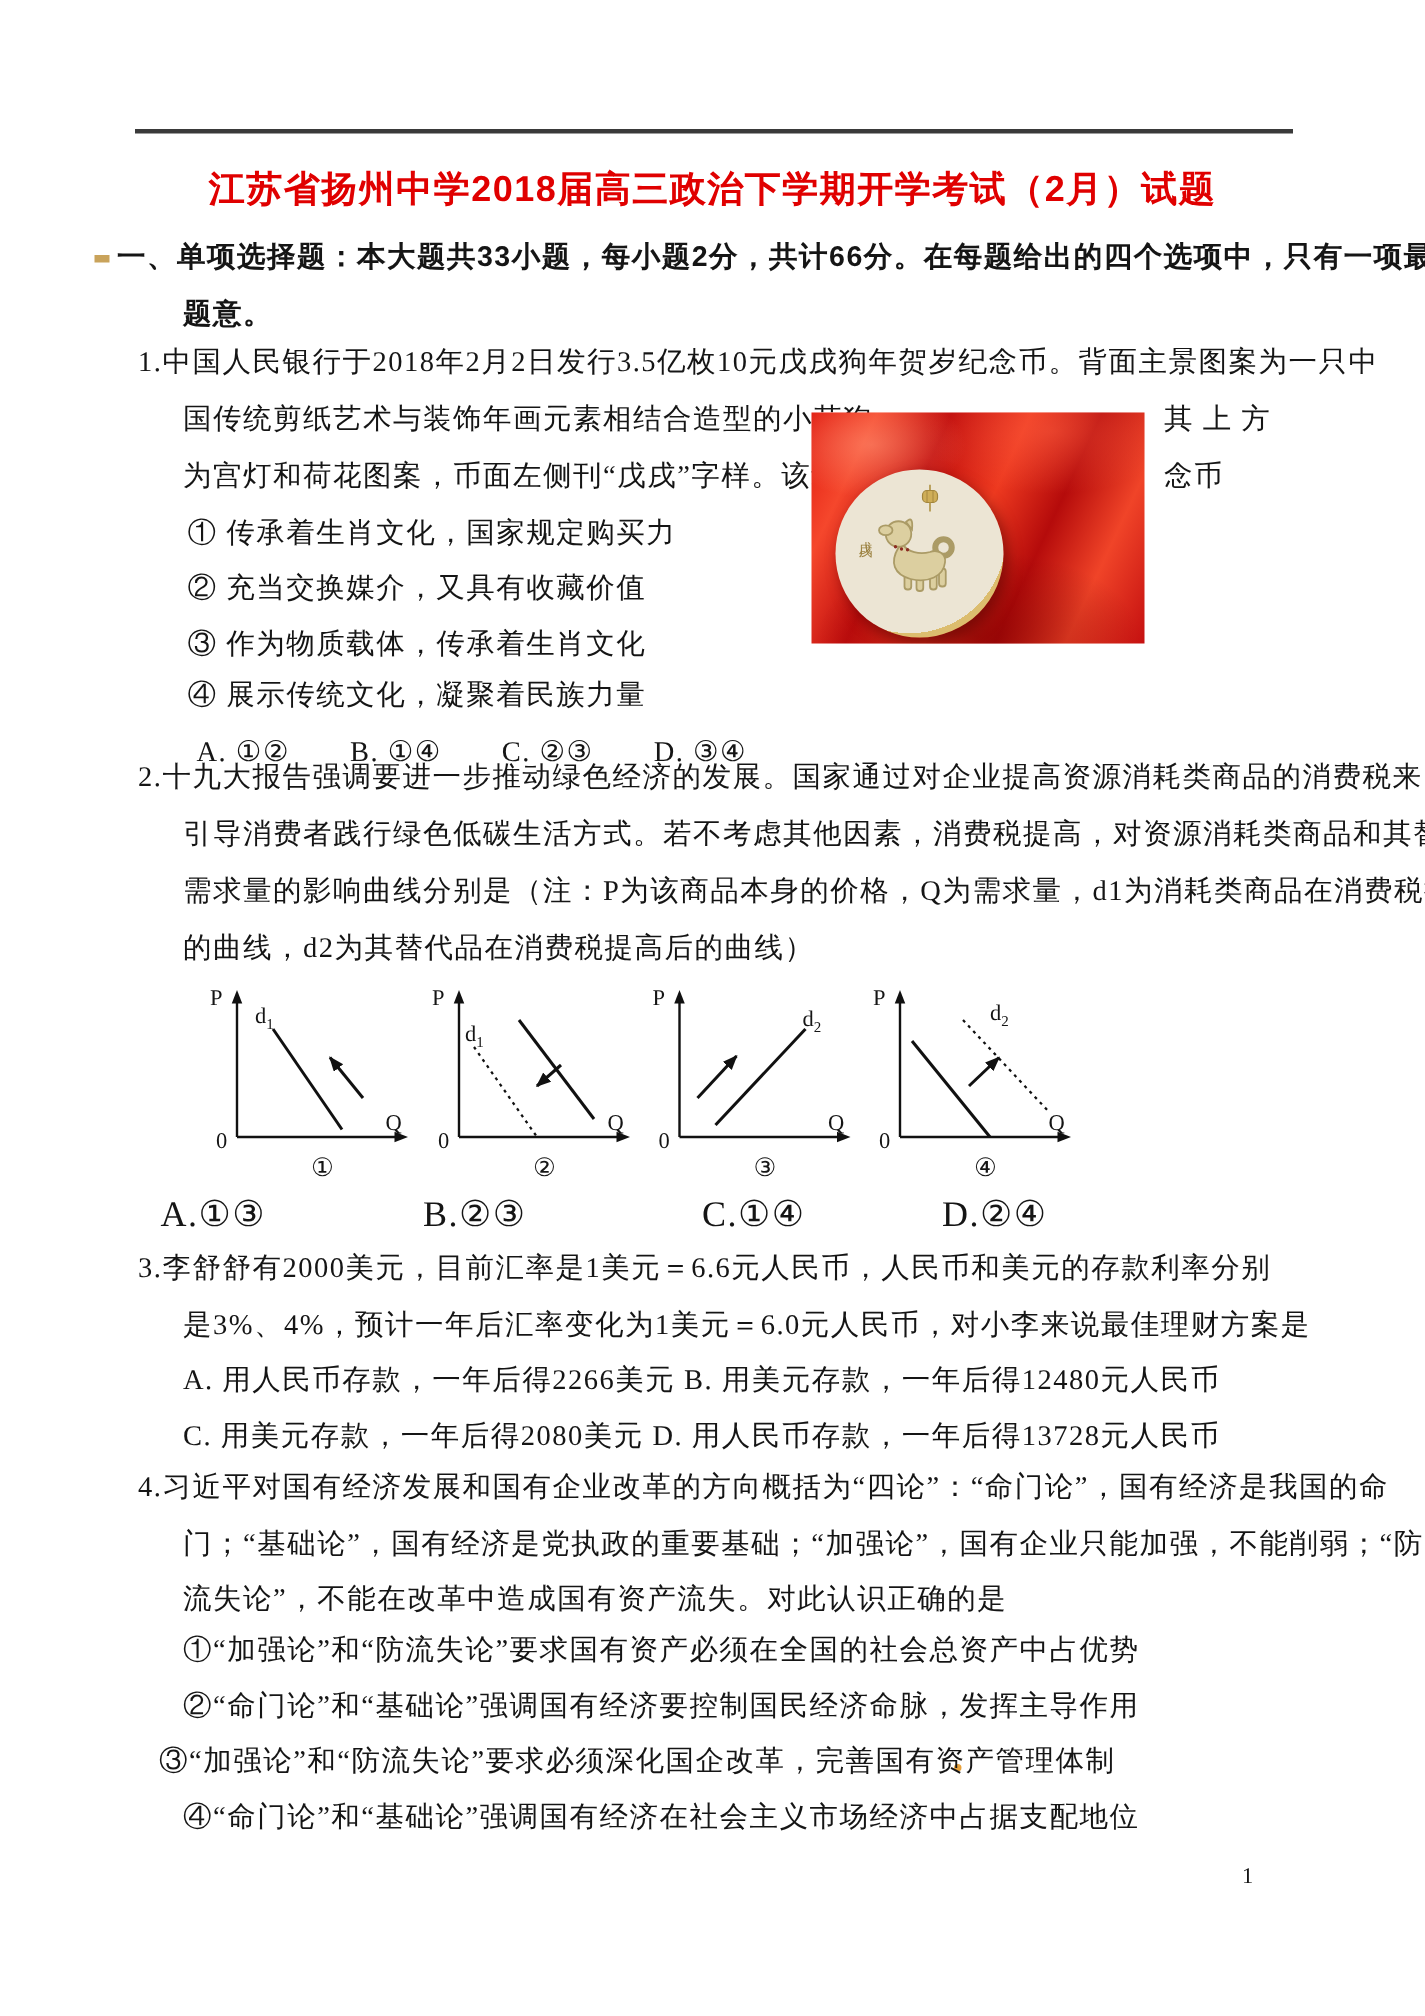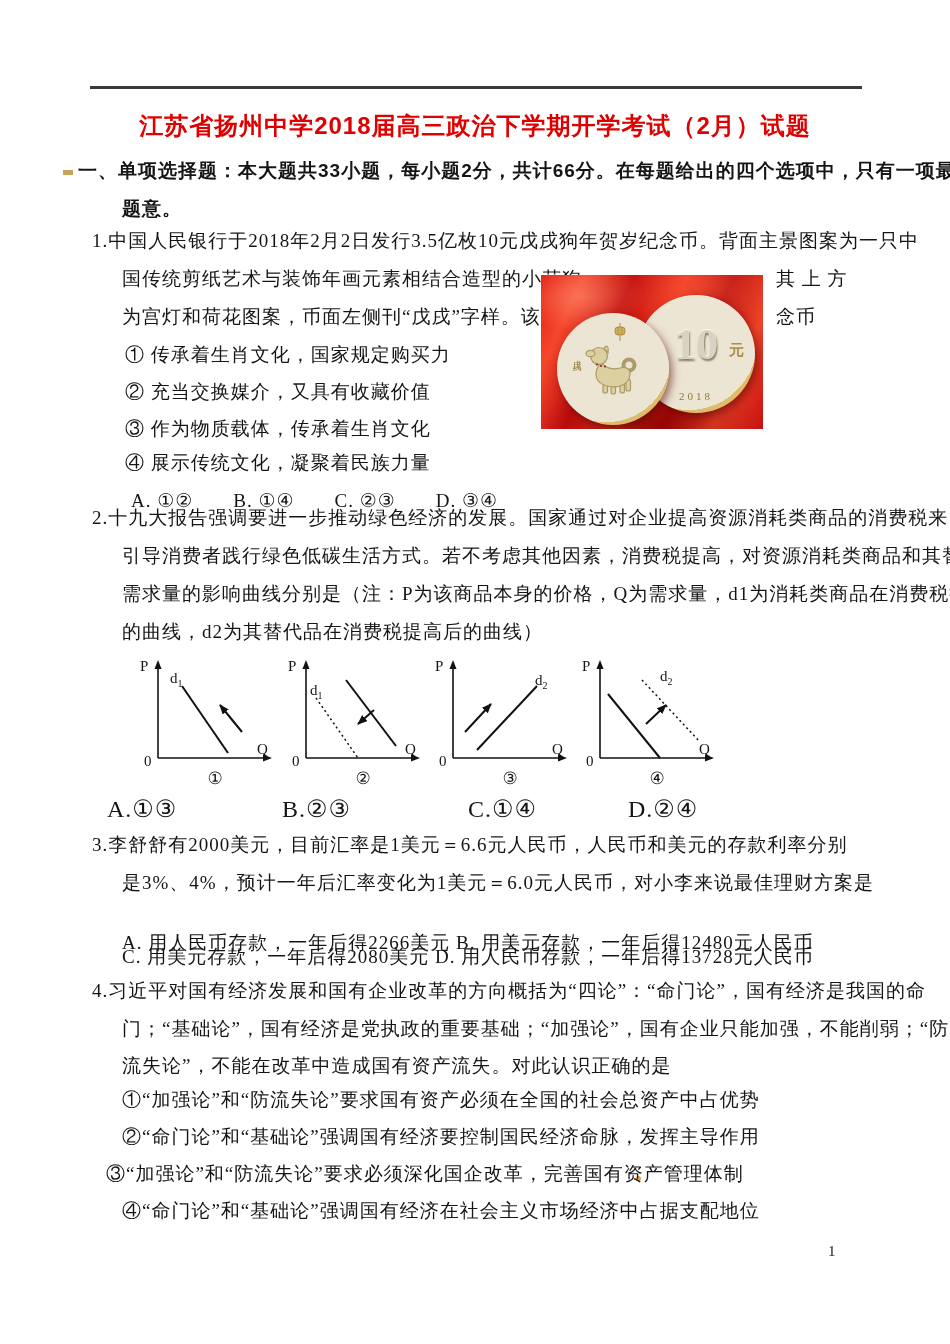--- a/index.html
+++ b/index.html
@@ -75,25 +75,20 @@
 <div class="line" style="left:776px;top:266px;">其 上 方</div>
 <div class="line" style="left:122px;top:304px;">为宫灯和荷花图案，币面左侧刊“戊戌”字样。该纪</div>
 <div class="line" style="left:776px;top:304px;">念币</div>
 <div class="line" style="left:125px;top:342px;">① 传承着生肖文化，国家规定购买力</div>
 <div class="line" style="left:125px;top:379px;">② 充当交换媒介，又具有收藏价值</div>
 <div class="line" style="left:125px;top:416px;">③ 作为物质载体，传承着生肖文化</div>
 <div class="line" style="left:125px;top:450px;">④ 展示传统文化，凝聚着民族力量</div>
 <div class="line" style="left:131px;top:478px;margin-top:10px;">A. ①②　　B. ①④　　C. ②③　　D. ③④</div>
 
 <div class="coin-photo">
-  <div class="coin coin-right">
-    <div class="coin-10">10</div>
-    <div class="coin-yuan">元</div>
-    <div class="coin-year">2018</div>
-  </div>
   <div class="coin coin-left">
     <div class="coin-zodiac">戊戌</div>
     <svg class="lantern-svg" width="14" height="20" viewBox="0 0 14 20">
       <line x1="7" y1="0" x2="7" y2="4" stroke="#b59a52" stroke-width="1.2"></line>
       <rect x="2" y="4" width="10" height="8" rx="3" fill="#cfae58" stroke="#a2853c" stroke-width="0.8"></rect>
       <line x1="5" y1="4" x2="5" y2="12" stroke="#a2853c" stroke-width="0.6"></line>
       <line x1="9" y1="4" x2="9" y2="12" stroke="#a2853c" stroke-width="0.6"></line>
       <line x1="7" y1="12" x2="7" y2="18" stroke="#b59a52" stroke-width="1.2"></line>
     </svg>
     <svg class="dog-svg" width="66" height="62" viewBox="0 0 66 62">
@@ -206,21 +201,21 @@
   <div class="gnum">④</div>
 </div>
 
 <div class="ans-row ansA">A.①③</div>
 <div class="ans-row ansB">B.②③</div>
 <div class="ans-row ansC">C.①④</div>
 <div class="ans-row ansD">D.②④</div>
 
 <div class="line" style="left:92px;top:832px;">3.李舒舒有2000美元，目前汇率是1美元＝6.6元人民币，人民币和美元的存款利率分别</div>
 <div class="line" style="left:122px;top:870px;">是3%、4%，预计一年后汇率变化为1美元＝6.0元人民币，对小李来说最佳理财方案是</div>
-<div class="line" style="left:122px;top:907px;margin-top:23px;">A.  用人民币存款，一年后得2266美元   B.  用美元存款，一年后得12480元人民币</div>
+<div class="line" style="left:122px;top:907px;">A.  用人民币存款，一年后得2266美元   B.  用美元存款，一年后得12480元人民币</div>
 <div class="line" style="left:122px;top:944px;">C.  用美元存款，一年后得2080美元      D.  用人民币存款，一年后得13728元人民币</div>
 
 <div class="line" style="left:92px;top:978px;">4.习近平对国有经济发展和国有企业改革的方向概括为“四论”：“命门论”，国有经济是我国的命</div>
 <div class="line" style="left:122px;top:1016px;">门；“基础论”，国有经济是党执政的重要基础；“加强论”，国有企业只能加强，不能削弱；“防</div>
 <div class="line" style="left:122px;top:1053px;">流失论”，不能在改革中造成国有资产流失。对此认识正确的是</div>
 <div class="line" style="left:122px;top:1087px;">①“加强论”和“防流失论”要求国有资产必须在全国的社会总资产中占优势</div>
 <div class="line" style="left:122px;top:1124px;">②“命门论”和“基础论”强调国有经济要控制国民经济命脉，发挥主导作用</div>
 <div class="line" style="left:106px;top:1161px;">③“加强论”和“防流失论”要求必须深化国企改革，完善国有资产管理体制</div>
 <div class="line" style="left:122px;top:1198px;">④“命门论”和“基础论”强调国有经济在社会主义市场经济中占据支配地位</div>
 

